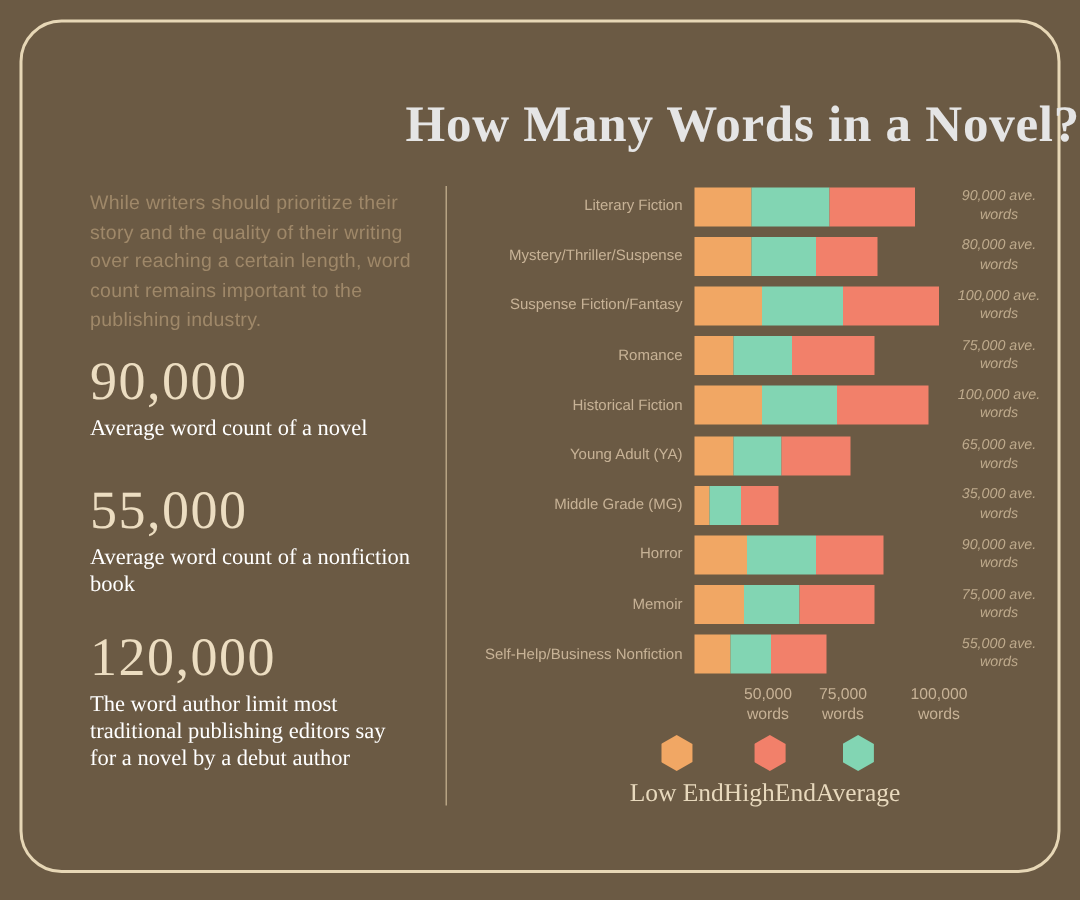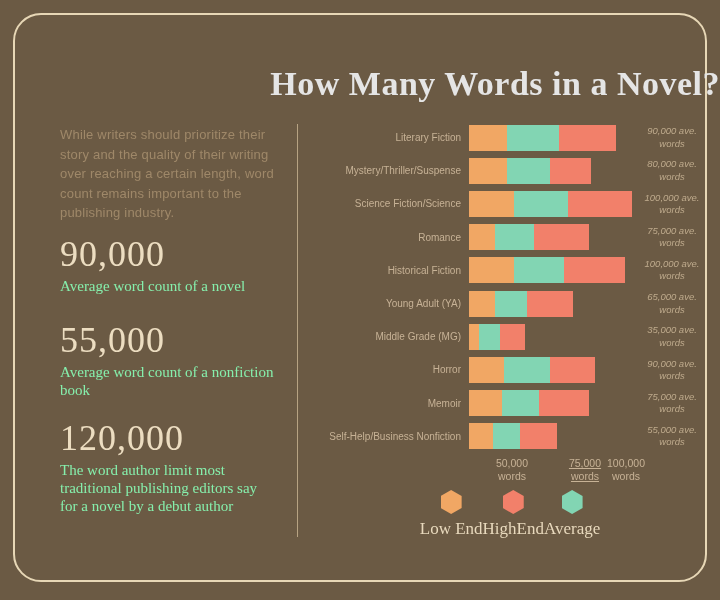--- a/index.html
+++ b/index.html
@@ -5,25 +5,25 @@
   html,body{margin:0;padding:0;width:720px;height:600px;overflow:hidden;}
   body{position:relative;background:#6b5a44;font-family:"Liberation Sans",sans-serif;}
   .card{position:absolute;left:13px;top:13px;right:13px;bottom:18px;border:2px solid #e7d7b6;border-radius:28px;}
   .title{position:absolute;left:0;top:42px;width:720px;text-align:right;
          font-family:"Liberation Serif",serif;font-size:34px;color:#e5e5e5;letter-spacing:.5px;}
   .intro{position:absolute;left:60px;top:112px;width:225px;font-size:13px;line-height:1.5;
          color:#9f8869;letter-spacing:.2px;}
   .divider{position:absolute;left:297px;top:124px;width:1px;height:413px;background:#b7a383;}
   .stat{position:absolute;left:60px;width:225px;}
   .stat-value{font-family:"Liberation Serif",serif;font-size:36px;color:#ecddc1;line-height:1;letter-spacing:1px;}
-  .stat-caption{font-family:"Liberation Serif",serif;font-size:15px;color:#86efac;line-height:1.2;
+  .stat-caption{font-family:"Liberation Serif",serif;font-size:15px;color:#ffffff;line-height:1.2;
                 margin-top:5px;width:215px;}
   #stat-0{top:236px;} #stat-1{top:322px;} #stat-2{top:420px;}
   .chart{position:absolute;left:310px;top:121px;width:400px;}
-  .chart-row{display:flex;align-items:center;height:33.2px;justify-content:flex-end;}
+  .chart-row{display:flex;align-items:center;height:33.2px;}
   .genre-label{flex:none;width:145px;margin-right:8px;text-align:right;font-size:10px;color:#c7b296;
                white-space:nowrap;}
   .bar-area{flex:none;width:165px;}
   .bar{display:flex;height:26px;}
   .bar-segment{height:100%;flex:none;}
   .avg-words-annotation{flex:none;width:76px;font-style:italic;font-size:9.5px;line-height:1.3;
                         color:#bfab8d;text-align:center;}
   .x-ticks{position:absolute;left:153px;top:334px;width:165px;height:32px;}
   .x-tick-label{position:absolute;top:2px;width:62px;text-align:center;font-size:10.5px;line-height:1.25;
                 color:#c7b296;}
@@ -75,21 +75,21 @@
         <div class="bar-area">
           <div class="bar">
             <div class="bar-segment" style="width: 37.6px; background: rgb(241, 167, 100);"></div>
             <div class="bar-segment" style="width: 43.3px; background: rgb(130, 213, 179);"></div>
             <div class="bar-segment" style="width: 41px; background: rgb(242, 128, 106);"></div>
           </div>
         </div>
         <div class="avg-words-annotation">80,000 ave. words</div>
       </div>
       <div class="chart-row">
-        <div class="genre-label">Science Fiction/Science</div>
+        <div class="genre-label">Suspense Fiction/Fantasy</div>
         <div class="bar-area">
           <div class="bar">
             <div class="bar-segment" style="width: 44.5px; background: rgb(241, 167, 100);"></div>
             <div class="bar-segment" style="width: 54.7px; background: rgb(130, 213, 179);"></div>
             <div class="bar-segment" style="width: 63.8px; background: rgb(242, 128, 106);"></div>
           </div>
         </div>
         <div class="avg-words-annotation">100,000 ave. words</div>
       </div>
       <div class="chart-row">
@@ -165,21 +165,21 @@
             <div class="bar-segment" style="width: 23.9px; background: rgb(241, 167, 100);"></div>
             <div class="bar-segment" style="width: 27.4px; background: rgb(130, 213, 179);"></div>
             <div class="bar-segment" style="width: 36.5px; background: rgb(242, 128, 106);"></div>
           </div>
         </div>
         <div class="avg-words-annotation">55,000 ave. words</div>
       </div>
     </div>
   <div class="x-ticks" id="x-ticks">
       <div class="x-tick-label" style="left: 18px;">50,000 words</div>
-      <div class="x-tick-label" style="left: 91px; text-decoration: underline;">75,000 words</div>
+      <div class="x-tick-label" style="left: 68px;">75,000 words</div>
       <div class="x-tick-label" style="left: 132px;">100,000 words</div>
     </div>
 </div>
 
 <div class="legend" id="legend">
     <div class="legend-item">
       <span class="legend-swatch" style="background: rgb(241, 167, 100);"></span>
       <span class="legend-label">Low End</span>
     </div>
     <div class="legend-item">

